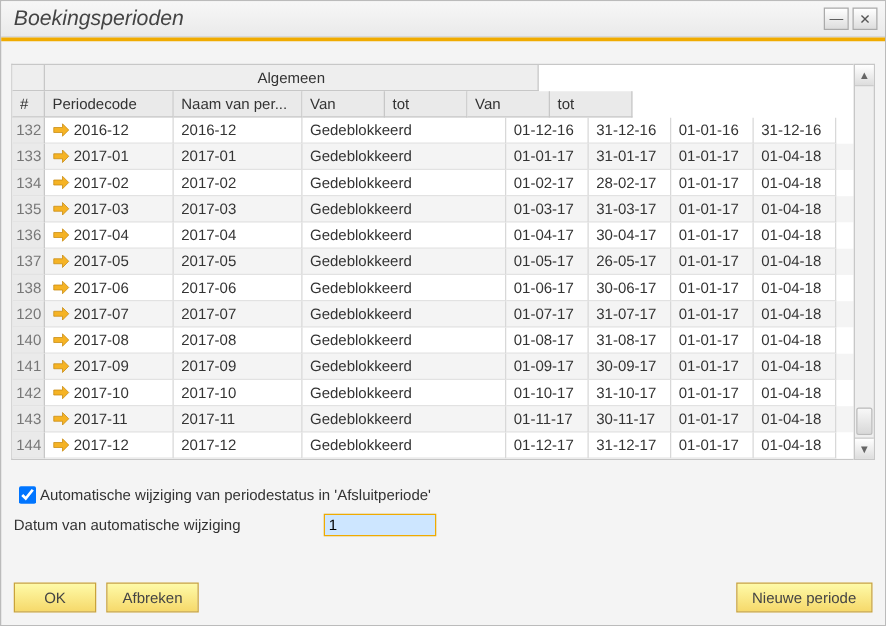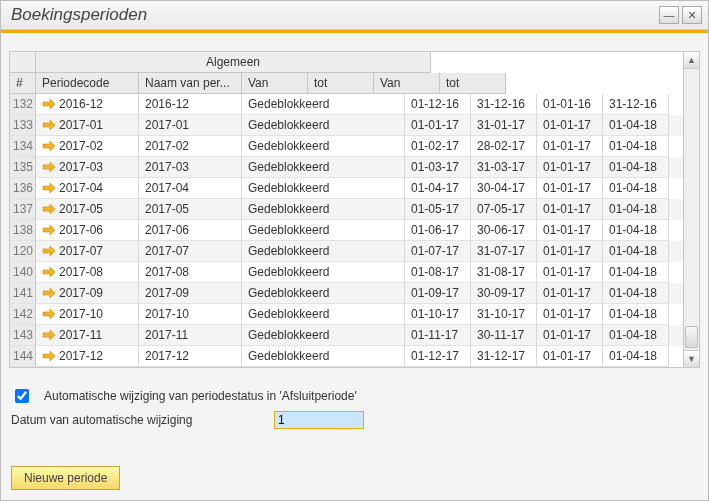--- a/index.html
+++ b/index.html
@@ -25,23 +25,23 @@
   .cell { border-right:1px solid #d8d8d8; border-bottom:1px solid #e2e2e2; padding:3px 6px; white-space:nowrap; overflow:hidden; display:flex; align-items:center; }
   .rownum { justify-content:flex-end; padding-right:2px; color:#777; background:#eaeaea; border-right:1px solid #c7c7c7; }
   .arrow-icon { width:14px; height:12px; margin-right:3px; flex:0 0 auto; }
   .arrow-icon svg { display:block; }
   .scrollbar { width:17px; border:1px solid #c7c7c7; border-left:1px solid #c7c7c7; background:#efefef; display:flex; flex-direction:column; }
   .sb-btn { height:17px; background:linear-gradient(#fff,#ddd); border-bottom:1px solid #ccc; display:flex; align-items:center; justify-content:center; font-size:9px; color:#666; cursor:pointer; }
   .sb-btn.down { border-bottom:none; border-top:1px solid #ccc; }
   .sb-track { flex:1; position:relative; }
   .sb-thumb { position:absolute; left:1px; right:1px; bottom:2px; height:22px; background:linear-gradient(#f8f8f8,#d8d8d8); border:1px solid #bbb; border-radius:2px; cursor:pointer; }
   .controls { margin-top:18px; padding-left:2px; }
-  .checkbox-row { display:flex; align-items:center; gap:12px; margin-bottom:5px; }
+  .checkbox-row { display:flex; align-items:center; gap:0; margin-bottom:5px; }
   .checkbox-row input { width:14px; height:14px; }
-  .field-row { display:flex; align-items:center; gap:23px; }
+  .field-row { display:flex; align-items:center; gap:8px; }
   .field-row label { min-width:240px; }
   .field-row input { width:90px; border:1px solid #f0ab00; background:#cde6ff; padding:1px 3px; font-family:inherit; font-size:12px; }
   .button-bar { display:flex; justify-content:space-between; align-items:center; padding:0 2px 2px 2px; margin-top:auto; }
   .btn-group { display:flex; gap:8px; }
   .btn { min-width:66px; padding:4px 12px; background:linear-gradient(#fefaa8,#f6d96b); border:1px solid #c9a33a; color:#444; cursor:pointer; text-align:center; }
 
   
   .w-idx  { width:26px; flex:0 0 26px; }
   .w-code { width:103px; flex:0 0 103px; }
   .w-name { width:103px; flex:0 0 103px; }
@@ -178,21 +178,21 @@
                 <span class="arrow-icon">
                   <svg viewBox="0 0 14 12" width="14" height="12">
                     <path d="M1 4 H8 V1 L13 6 L8 11 V8 H1 Z" fill="#f5b325" stroke="#c78a0f" stroke-width="0.6"></path>
                   </svg>
                 </span>
                 <span>2017-05</span>
               </div>
               <div class="cell w-name">2017-05</div>
               <div class="cell w-stat">Gedeblokkeerd</div>
               <div class="cell w-date">01-05-17</div>
-              <div class="cell w-date">07-05-17</div>
+              <div class="cell w-date">26-05-17</div>
               <div class="cell w-date">01-01-17</div>
               <div class="cell w-date">01-04-18</div>
             </div>
             <div class="data-row">
               <div class="cell rownum w-idx">138</div>
               <div class="cell w-code">
                 <span class="arrow-icon">
                   <svg viewBox="0 0 14 12" width="14" height="12">
                     <path d="M1 4 H8 V1 L13 6 L8 11 V8 H1 Z" fill="#f5b325" stroke="#c78a0f" stroke-width="0.6"></path>
                   </svg>
@@ -327,18 +327,22 @@
         <label for="autochk">Automatische wijziging van periodestatus in 'Afsluitperiode'</label>
       </div>
       <div class="field-row">
         <label>Datum van automatische wijziging</label>
         <input type="text" value="1" style="">
       </div>
     </div>
 
     <div class="button-bar">
       <div class="btn-group">
+        <div class="btn">OK</div>
+        <div class="btn">Afbreken</div>
+      </div>
+      <div class="btn-group">
         <div class="btn">Nieuwe periode</div>
       </div>
     </div>
 
   </div>
 </div>
 
 </body></html>

